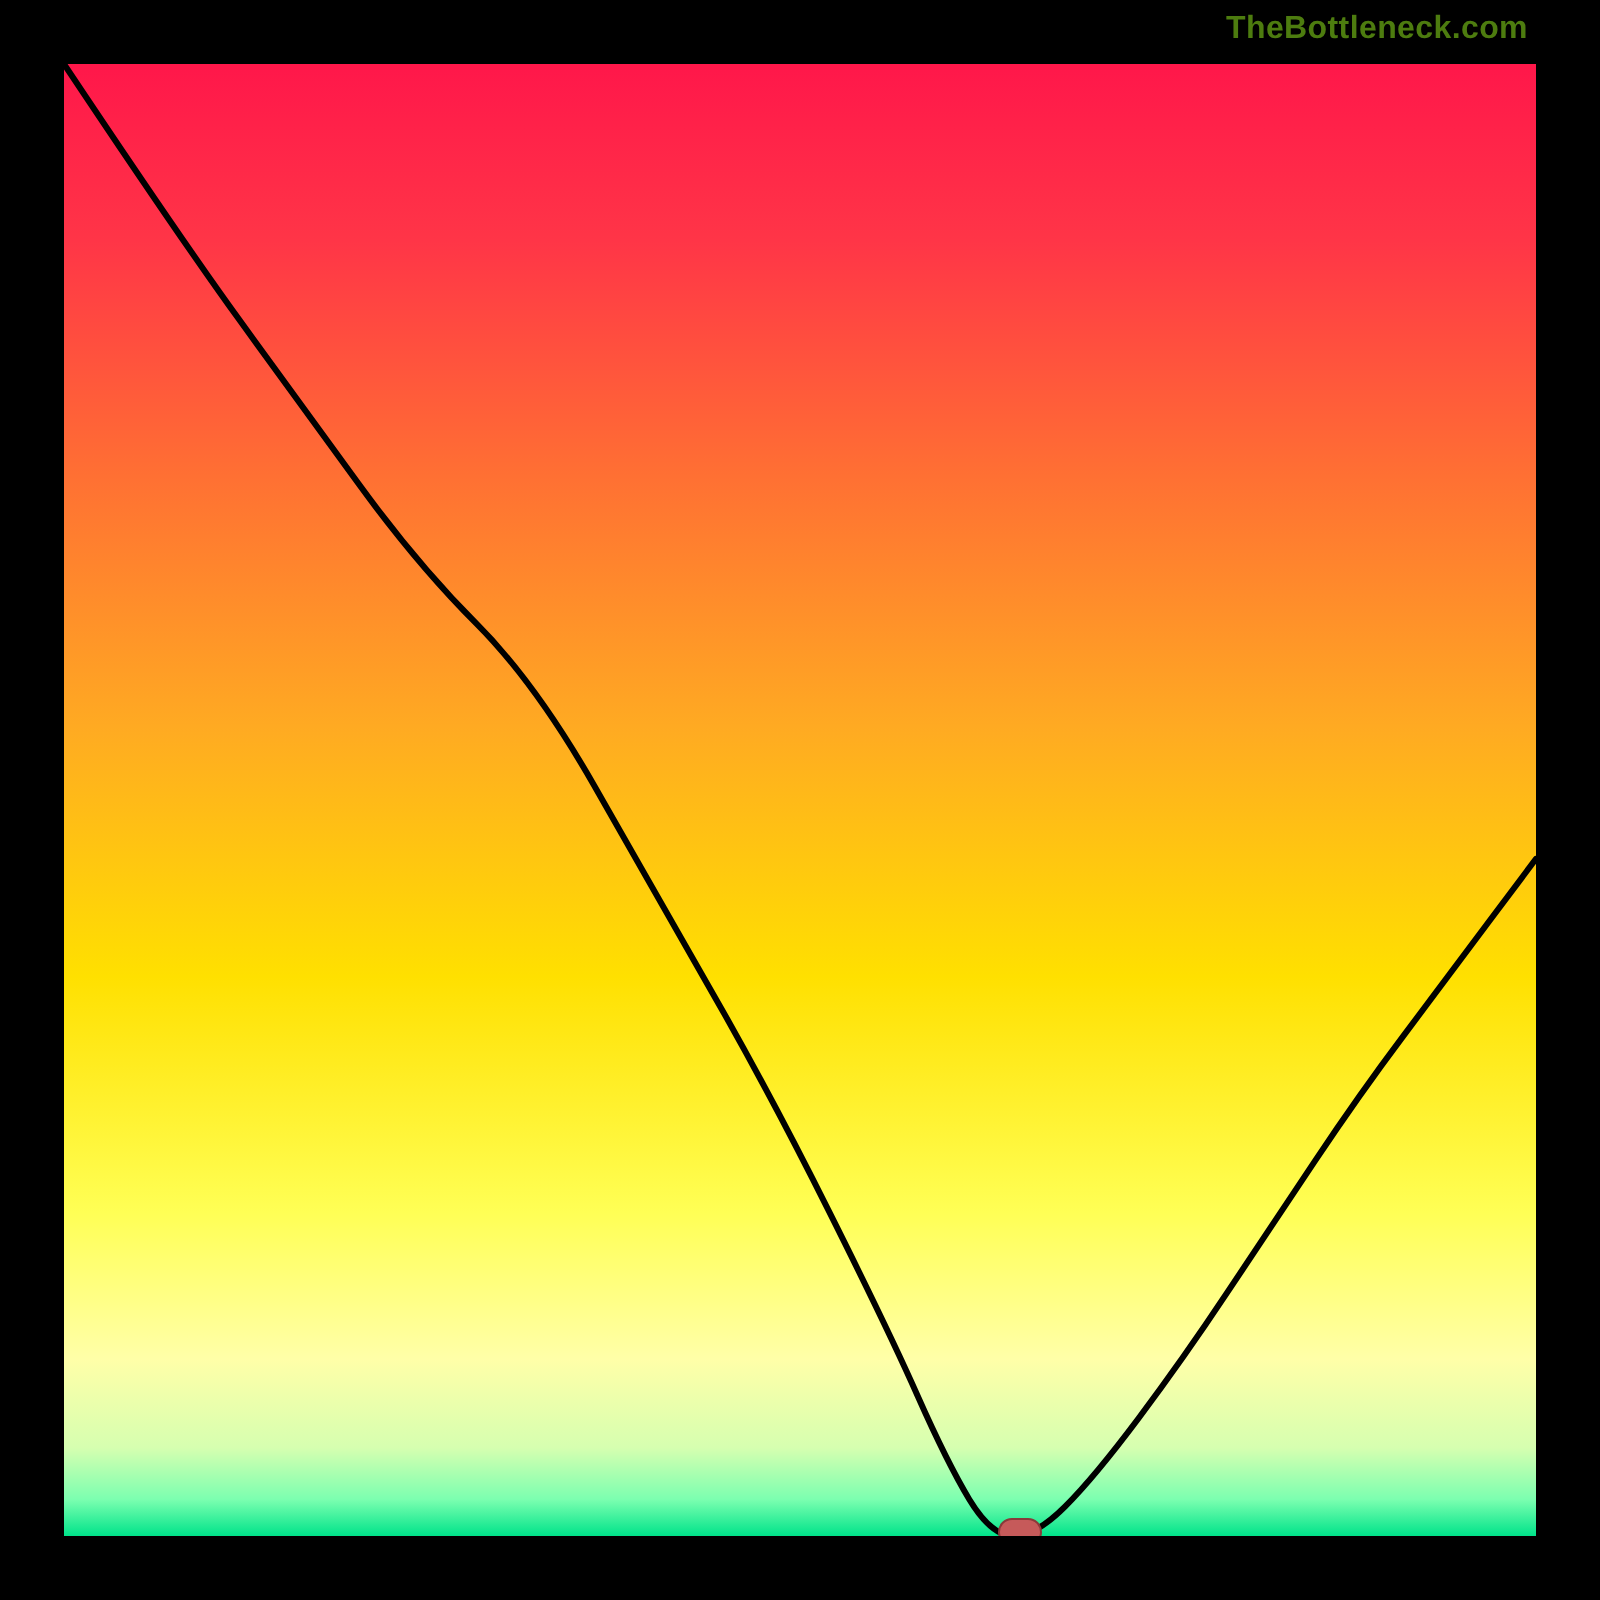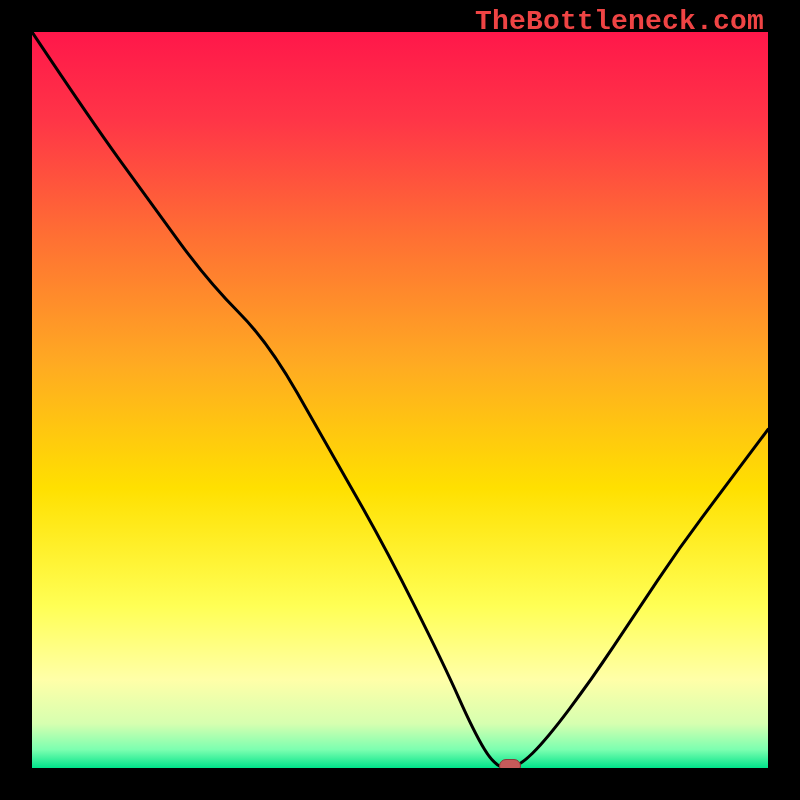--- a/index.html
+++ b/index.html
@@ -24,24 +24,24 @@
   }
   .curve {
     position: absolute;
     left: 0; top: 0; width: 100%; height: 100%;
     pointer-events: none;
   }
   .watermark {
     position: absolute;
     top: 6px;
     right: 36px;
-    font-family: Liberation Mono, monospace;
-    font-size: 28px;
+    font-family: Liberation Sans, sans-serif;
+    font-size: 16px;
     font-weight: 600;
-    color: #ef4444;
+    color: #4d7c0f;
     letter-spacing: 0.2px;
   }
   .marker {
     position: absolute;
     width: 22px;
     height: 14px;
     border-radius: 8px;
     background: #c65a5a;
     border: 1px solid #8a3a3a;
     transform: translate(-50%, -50%);

